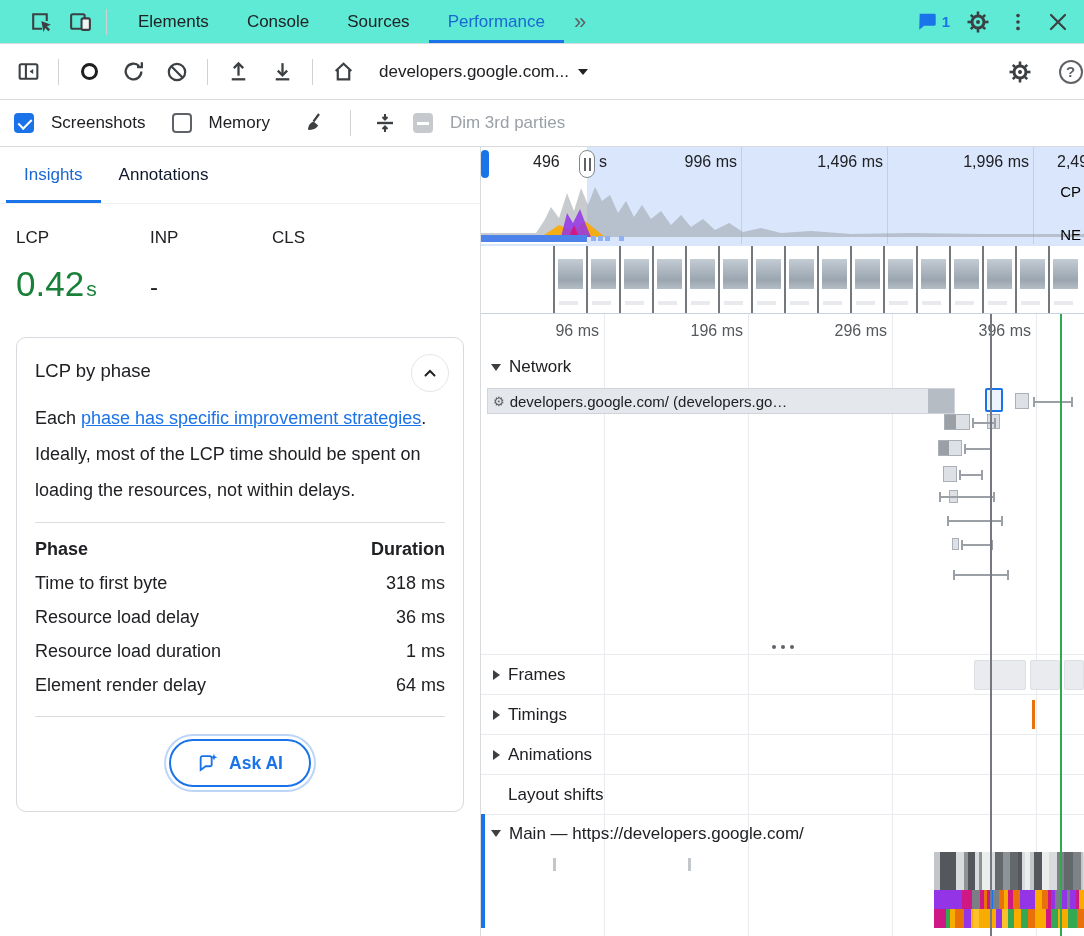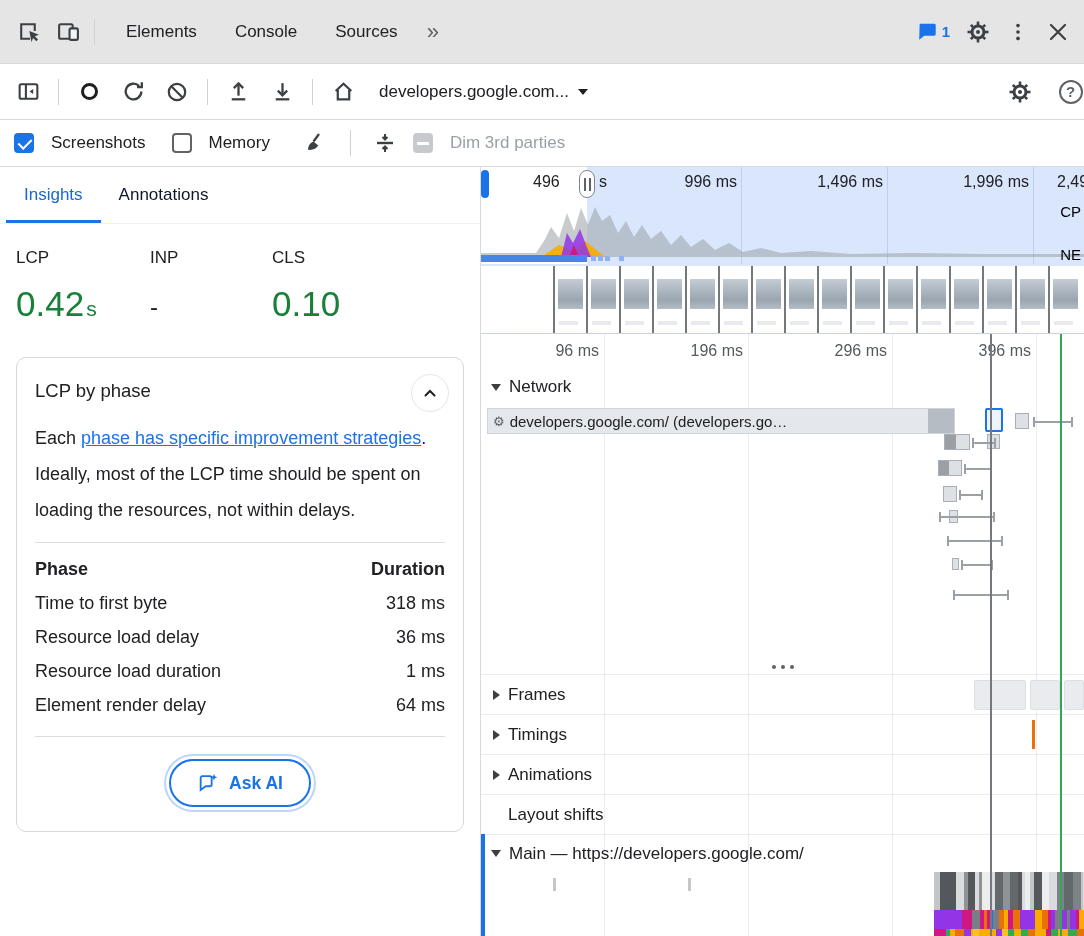--- a/index.html
+++ b/index.html
@@ -1,22 +1,22 @@
 <!DOCTYPE html>
 <html><head>
 <meta charset="utf-8">
 <style>
   * { box-sizing: border-box; margin: 0; padding: 0; }
   html,body { width:1084px; height:936px; overflow:hidden; }
   body { font-family:"Liberation Sans", sans-serif; color:#202124; background:#fff; }
   .app { width:1084px; height:936px; display:flex; flex-direction:column; overflow:hidden; }
 
   
-  .tabbar { height:64px; flex:none; background:#e5e5e5; border-bottom:1px solid #d8dbde;
-            display:flex; align-items:center; padding:0 6px 0 8px; }
+  .tabbar { height:44px; flex:none; background:#5eead4; border-bottom:1px solid #d8dbde;
+            display:flex; align-items:center; padding:0 6px 0 20px; }
   .ibtn { min-width:40px; height:40px; display:flex; align-items:center; justify-content:center;
           background:none; border:none; cursor:pointer; flex:none; }
   .vdiv { width:1px; height:26px; background:#d0d3d6; margin:0 6px; flex:none; }
   .tabs { display:flex; height:100%; margin-left:6px; }
   .tab { display:flex; align-items:center; padding:0 19px; font-size:17px; color:#202124; cursor:pointer; }
   .tab.active { color:#1967d2; font-weight:500; box-shadow:inset 0 -3px 0 #1a73e8; }
   .more-tabs { font-size:22px; color:#5f6368; padding:0 10px; background:none; border:none; cursor:pointer; }
   .spacer { flex:1; }
   .msgs { display:flex; align-items:center; gap:4px; background:none; border:none; cursor:pointer;
           color:#1a73e8; font-weight:700; font-size:15px; padding:0 8px; height:40px; }
@@ -169,20 +169,21 @@
       <svg width="25" height="25" viewBox="0 0 24 24">
           <rect x="3" y="5" width="13" height="14" rx="1.5" fill="none" stroke="#3c4043" stroke-width="2"></rect>
           <rect x="13" y="9" width="8" height="11" rx="1.5" fill="#f1f3f4" stroke="#3c4043" stroke-width="2"></rect>
         </svg>
     </button>
     <div class="vdiv"></div>
     <nav class="tabs" id="main-tabs">
         <div class="tab">Elements</div>
         <div class="tab">Console</div>
         <div class="tab">Sources</div>
+        <div class="tab active">Performance</div>
       </nav>
     <button class="more-tabs">»</button>
     <div class="spacer"></div>
     <button class="msgs">
       <svg width="22" height="22" viewBox="0 0 24 24">
           <path d="M4 3h16a1.5 1.5 0 0 1 1.5 1.5v10A1.5 1.5 0 0 1 20 16H9l-5.5 4.5z" fill="#1a73e8"></path>
         </svg>
       <span>1</span>
     </button>
     <button class="ibtn">
@@ -331,21 +332,20 @@
           <div class="metric">
             <div class="mlabel">LCP</div>
             <div class="mvalue good">0.42<span class="msuffix">s</span></div>
           </div>
           <div class="metric">
             <div class="mlabel">INP</div>
             <div class="mvalue na">-</div>
           </div>
           <div class="metric">
             <div class="mlabel">CLS</div>
-            <div class="mvalue good">0.10</div>
           </div>
         </div>
       <section class="card">
         <h3>LCP by phase</h3>
         <button class="collapse-btn">
           <svg width="20" height="20" viewBox="0 0 20 20">
               <path d="M5.5 12.5L10 8l4.5 4.5" stroke="#202124" stroke-width="2" fill="none" stroke-linecap="round"></path>
             </svg>
         </button>
         <p class="desc"><span>Each </span><a>phase has specific improvement strategies</a><span>. Ideally, most of the LCP time should be spent on loading the resources, not within delays.</span></p>

